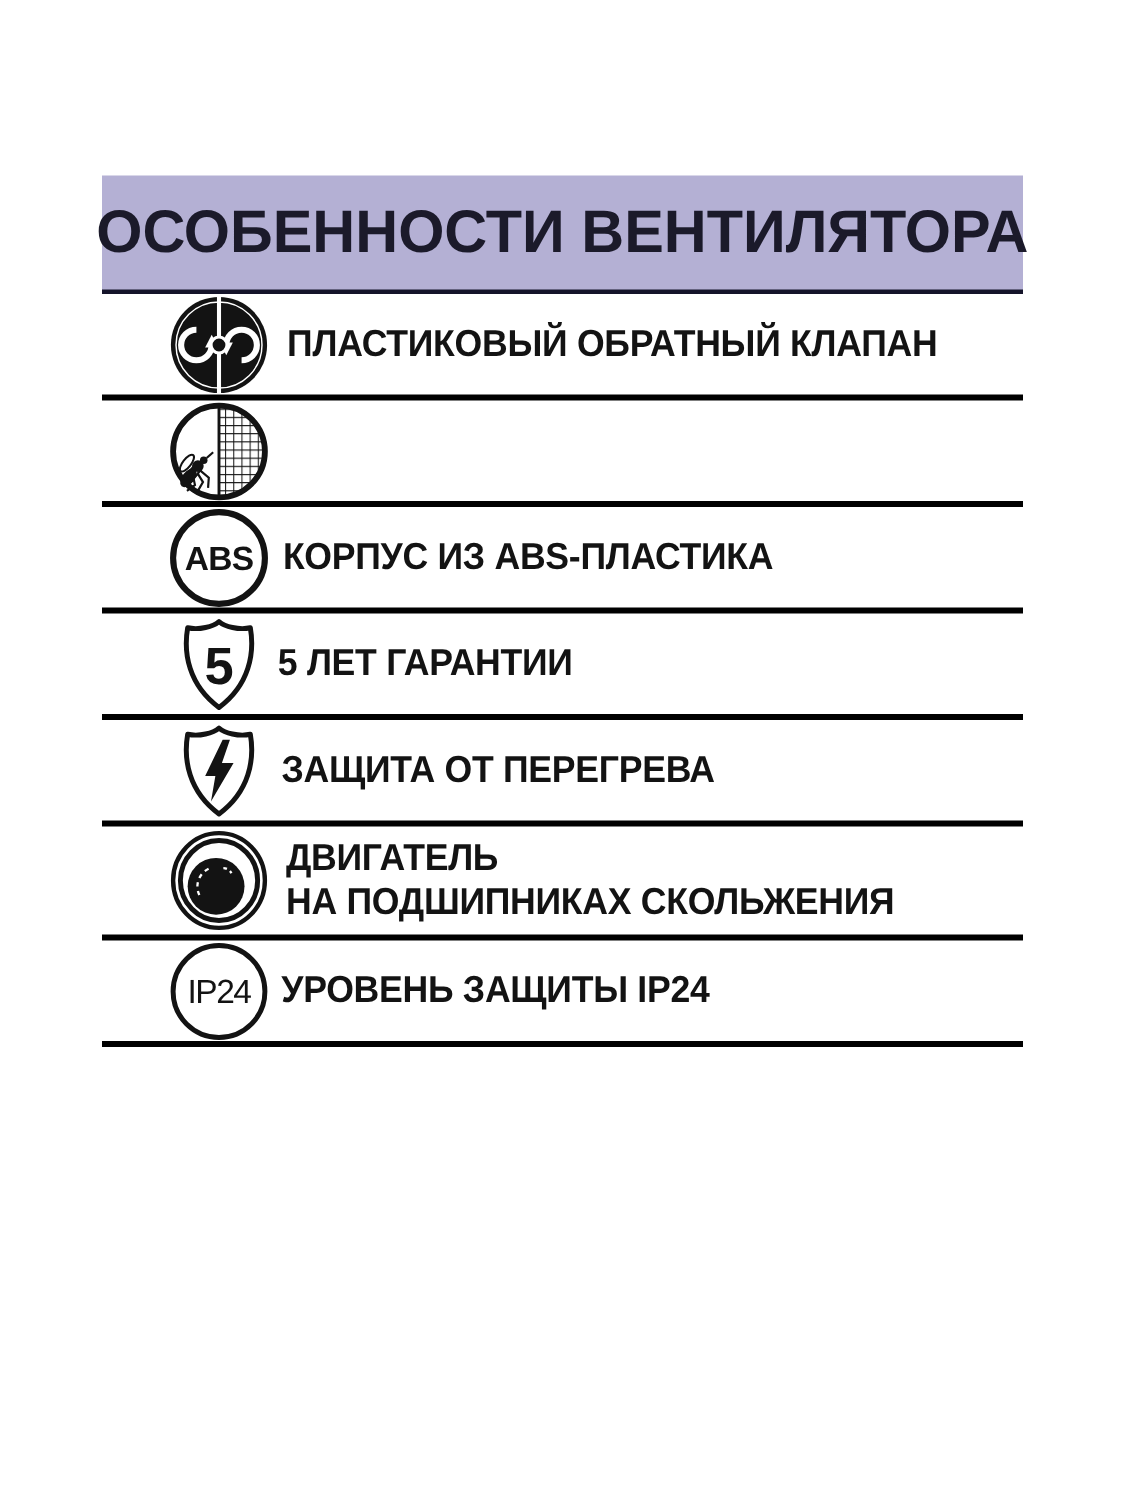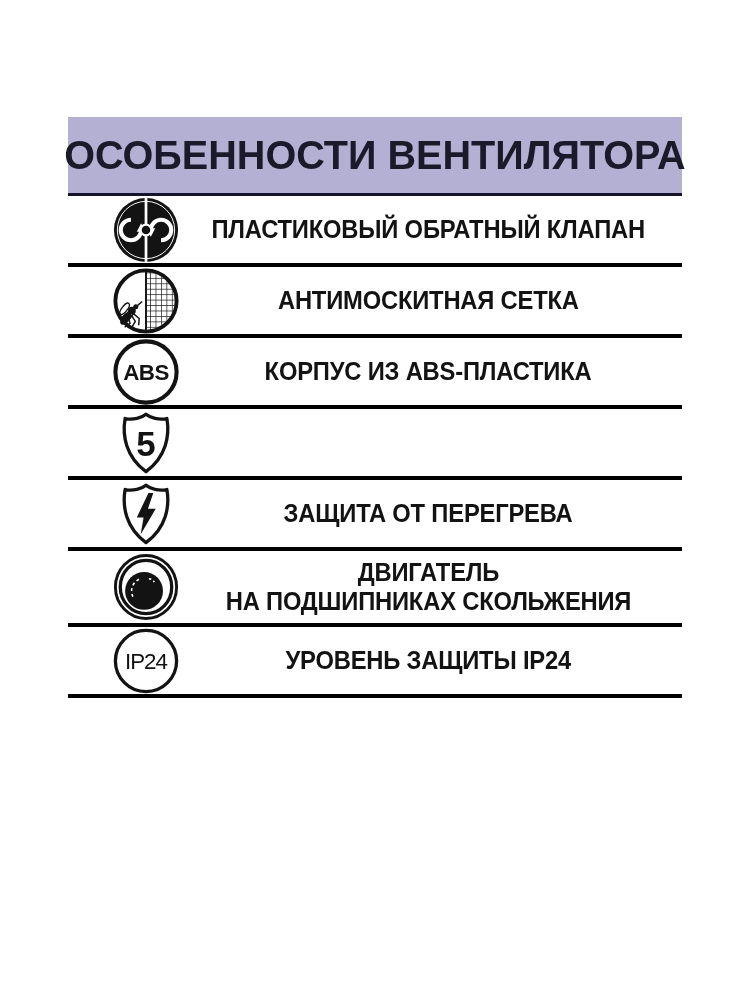--- a/index.html
+++ b/index.html
@@ -41,21 +41,20 @@
     color:var(--ink);
   }
   .feature-row.tall{height:76px;text-decoration:underline;}
   .icon-cell{
     width:112px;flex:none;
     display:flex;align-items:center;justify-content:flex-end;
   }
   .icon-cell svg{display:block;}
   .label-cell{
     flex:1;
-    text-align:center;
     padding-right:6px;
   }
   .label{
     display:inline-block;
     font-size:25px;
     font-weight:bold;
     letter-spacing:-0.2px;
     transform:scaleX(0.95);
     white-space:nowrap;
   }
@@ -107,43 +106,43 @@
           <ellipse cx="18" cy="49" rx="7" ry="2.8" transform="rotate(-52 18 49)" fill="#fff" stroke="currentColor" stroke-width="1.4"></ellipse>
           <g fill="currentColor" stroke="none">
             <ellipse cx="14" cy="53" rx="4.2" ry="7.5" transform="rotate(38 14 53)"></ellipse>
             <circle cx="20.5" cy="45" r="4"></circle>
             <circle cx="24.5" cy="41" r="2.6"></circle>
           </g>
           <path d="M22 48 L28 53 L27.5 60 M20 49.5 L24 56 L20.5 62 M17 51 L18.5 58 L13 62" fill="none" stroke="currentColor" stroke-width="1.5"></path>
           <line x1="26.5" y1="39.5" x2="31" y2="35.5" stroke="currentColor" stroke-width="1.5"></line>
         </svg>
       </div>
-      <div class="label-cell">
-        <span class="label">АНТИМОСКИТНАЯ СЕТКА</span>
-      </div>
     </div>
 
     <div class="feature-row">
       <div class="icon-cell">
         <svg width="68" height="68" viewBox="0 0 70 70">
           <circle cx="35" cy="35" r="31.5" fill="none" stroke="currentColor" stroke-width="4.2"></circle>
           <text x="35" y="43.5" text-anchor="middle" font-size="23" font-weight="bold" letter-spacing="-0.5" fill="currentColor">ABS</text>
         </svg>
       </div>
       <div class="label-cell">
         <span class="label">КОРПУС ИЗ ABS-ПЛАСТИКА</span>
       </div>
     </div>
 
     <div class="feature-row">
       <div class="icon-cell">
         <svg width="68" height="68" viewBox="0 0 70 70">
           <path d="M35 5.5 C31 9 21.5 11.5 13.5 9.8 C10.5 27 14 49 35 64.5 C56 49 59.5 27 56.5 9.8 C48.5 11.5 39 9 35 5.5 Z" fill="none" stroke="currentColor" stroke-width="3.4" stroke-linejoin="round"></path>
           <text x="35" y="48.5" text-anchor="middle" font-size="36" font-weight="bold" fill="currentColor">5</text>
         </svg>
+      </div>
+      <div class="label-cell">
+        <span class="label">5 ЛЕТ ГАРАНТИИ</span>
       </div>
     </div>
 
     <div class="feature-row">
       <div class="icon-cell">
         <svg width="68" height="68" viewBox="0 0 70 70">
           <path d="M35 5.5 C31 9 21.5 11.5 13.5 9.8 C10.5 27 14 49 35 64.5 C56 49 59.5 27 56.5 9.8 C48.5 11.5 39 9 35 5.5 Z" fill="none" stroke="currentColor" stroke-width="3.4" stroke-linejoin="round"></path>
           <polygon points="37.5,13.5 25.5,38.5 32.5,38.5 29.5,56 45,29.5 37,29.5 42.5,13.5" fill="currentColor"></polygon>
         </svg>
       </div>

